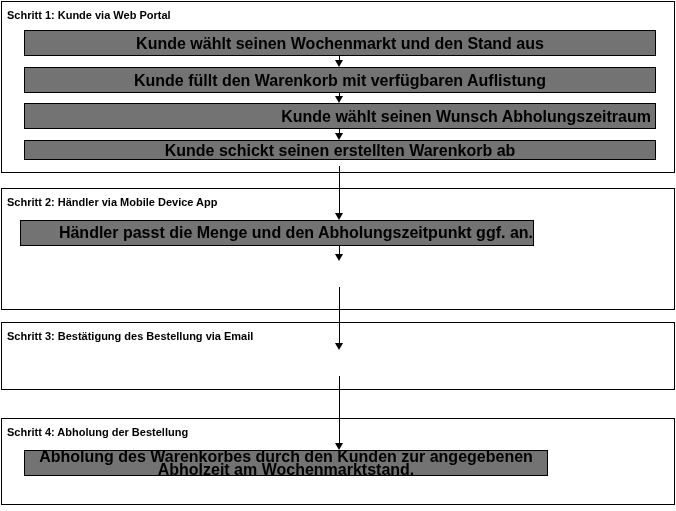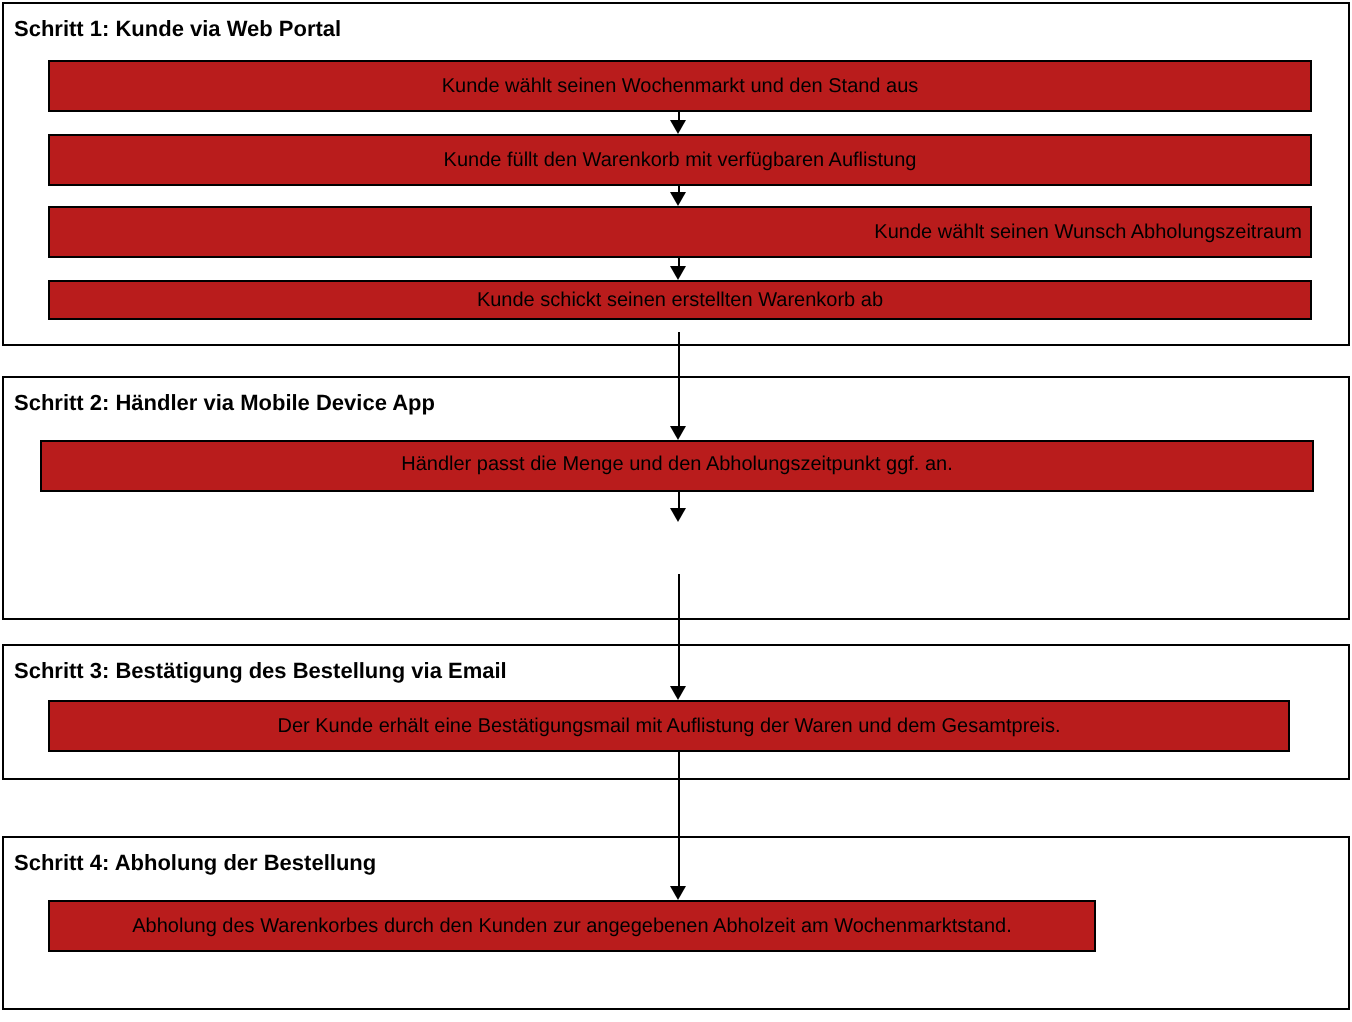--- a/index.html
+++ b/index.html
@@ -38,29 +38,30 @@
     line-height: 14px;
     white-space: nowrap;
     color: #000000;
   }
 
   
   .process-box {
     position: absolute;
     box-sizing: border-box;
     border: 1px solid #000000;
-    background: #b91c1c;
-    font-size: 10px;
+    background: #737373;
+    font-size: 16px;
     line-height: 13px;
     color: #000000;
     text-align: center;
     display: flex;
     align-items: center;
     justify-content: center;
     padding: 0 4px;
+    font-weight: bold;
   }
   .process-box .box-label {
     display: block;
     width: 100%;
   }
 
   
   .process-box.overflow-text {
     display: block;
     overflow: visible;
@@ -133,42 +134,39 @@
 
   <div class="connector" style="left:339px; top:129px; width:1px; height:11px;">
     <div class="conn-line" style="height:5px;"></div>
     <div class="conn-head" style="top:4px;"></div>
   </div>
 
   <div class="step-container" style="left:1px; top:188px; width:674px; height:122px;">
     <div class="step-title">Schritt 2: Händler via Mobile Device App</div>
   </div>
 
-  <div class="process-box overflow-text" style="left:20px; top:220px; width:637px; height:26px; z-index:3;">
+  <div class="process-box overflow-text" style="left:20px; top:220px; width:514px; height:26px; z-index:3;text-align:right;">
     <span class="box-label">Händler passt die Menge und den Abholungszeitpunkt ggf. an.</span>
   </div>
 
 
   <div class="connector" style="left:339px; top:246px; width:1px; height:15px; z-index:6;">
     <div class="conn-line" style="height:9px;"></div>
     <div class="conn-head" style="top:8px;"></div>
   </div>
 
   <div class="connector" style="left:339px; top:166px; width:1px; height:54px;">
     <div class="conn-line" style="height:48px;"></div>
     <div class="conn-head" style="top:47px;"></div>
   </div>
 
   <div class="step-container" style="left:1px; top:322px; width:674px; height:68px;">
     <div class="step-title">Schritt 3: Bestätigung des Bestellung via Email</div>
   </div>
 
-  <div class="process-box" style="left:24px; top:350px; width:621px; height:26px; z-index:3;">
-    <span class="box-label">Der Kunde erhält eine Bestätigungsmail mit Auflistung der Waren und dem Gesamtpreis.</span>
-  </div>
 
   <div class="connector" style="left:339px; top:287px; width:1px; height:63px;">
     <div class="conn-line" style="height:57px;"></div>
     <div class="conn-head" style="top:56px;"></div>
   </div>
 
   <div class="step-container" style="left:1px; top:418px; width:674px; height:87px;">
     <div class="step-title">Schritt 4: Abholung der Bestellung</div>
   </div>
 

